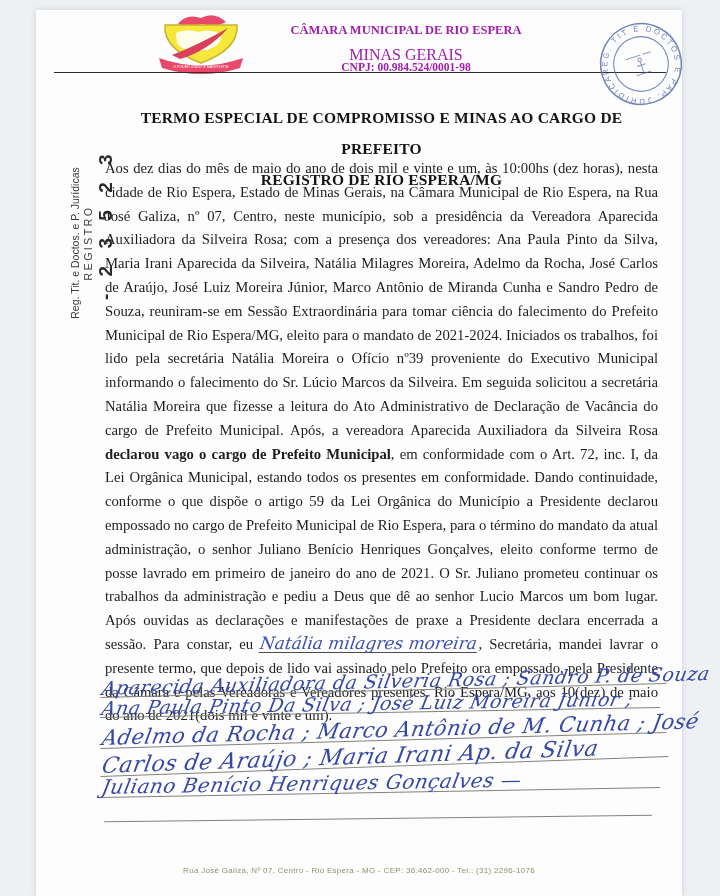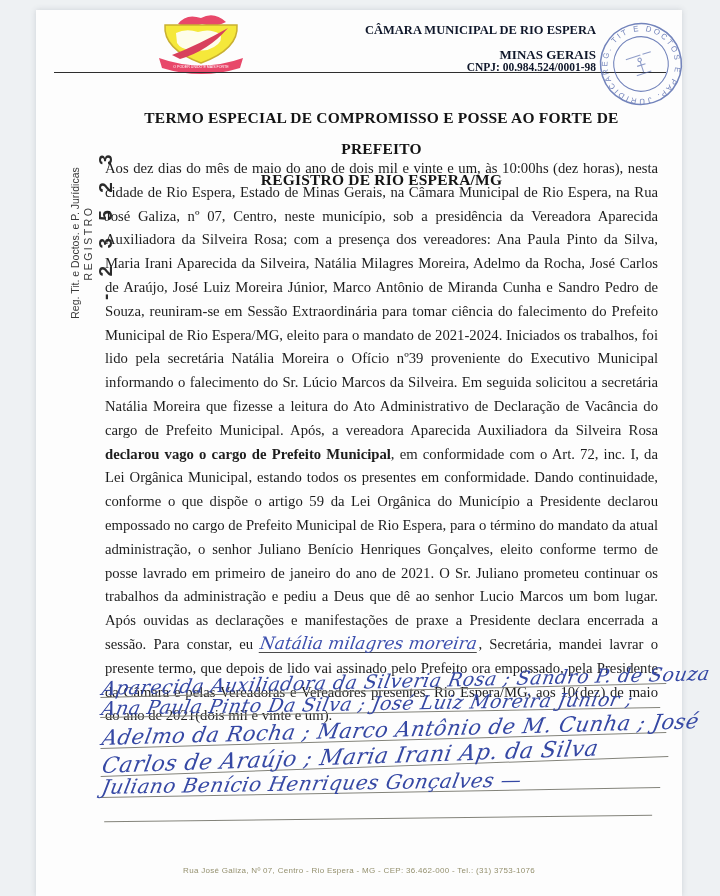--- a/index.html
+++ b/index.html
@@ -12,23 +12,23 @@
              transform:rotate(-90deg);transform-origin:50% 50%;
              font-family:"Liberation Sans",sans-serif;font-size:10.5px;color:#3a3a3a;
              text-align:center;line-height:13px;}
   .reg-label .l2{letter-spacing:2.5px;}
   .reg-number{position:absolute;left:15px;top:222px;width:112px;height:24px;
               transform:rotate(-90deg);transform-origin:50% 50%;
               font-family:"Liberation Sans",sans-serif;font-weight:bold;font-size:19px;
               letter-spacing:6px;color:#2b2b2b;text-align:center;white-space:nowrap;}
   
   .logo{position:absolute;left:109px;top:1px;width:112px;height:70px;}
-  .head-text{position:absolute;left:180px;top:13px;width:380px;text-align:right;color:#0f172a;}
+  .head-text{position:absolute;left:180px;top:13px;width:380px;text-align:center;color:#a21caf;}
   .head-org{font-weight:bold;font-size:12.5px;line-height:14px;margin-bottom:11px;}
-  .head-state{font-weight:bold;font-size:13px;line-height:13px;}
+  .head-state{font-weight:normal;font-size:16px;line-height:13px;}
   .head-cnpj{font-weight:bold;font-size:11.5px;line-height:13px;}
   .head-rule{position:absolute;left:18px;top:62px;width:612px;border-top:1.5px solid #2e2e2e;}
   .stamp{position:absolute;left:545px;top:-6px;width:120px;height:120px;
          transform:rotate(-18deg);opacity:.85;}
   
   .title{position:absolute;left:69px;top:92px;width:553px;text-align:center;
          font-weight:bold;font-size:15.5px;line-height:31px;color:#141414;letter-spacing:.2px;}
   
   .body-text{position:absolute;left:69px;top:147px;width:553px;text-align:justify;
              font-size:14.7px;line-height:23.8px;color:#1d1d1d;}
@@ -90,21 +90,21 @@
           <line x1="59" y1="47" x2="67" y2="47"></line>
           <circle cx="55" cy="51" r="1.6"></circle>
           <line x1="55" y1="53" x2="55" y2="63"></line>
           <line x1="51" y1="56" x2="59" y2="56"></line>
           <line x1="48" y1="64" x2="62" y2="64"></line>
         </g>
       </svg>
     </div>
 
     <div class="title">
-      <div>TERMO ESPECIAL DE COMPROMISSO E POSSE AO FORTE DE PREFEITO</div>
+      <div>TERMO ESPECIAL DE COMPROMISSO E MINAS AO CARGO DE PREFEITO</div>
       <div>REGISTRO DE RIO ESPERA/MG</div>
     </div>
 
     <div class="body-text">
       <span>Aos dez dias do mês de maio do ano de dois mil e vinte e um, às 10:00hs (dez horas), nesta cidade de Rio Espera, Estado de Minas Gerais, na Câmara Municipal de Rio Espera, na Rua José Galiza, nº 07, Centro, neste município, sob a presidência da Vereadora Aparecida Auxiliadora da Silveira Rosa; com a presença dos vereadores: Ana Paula Pinto da Silva, Maria Irani Aparecida da Silveira, Natália Milagres Moreira, Adelmo da Rocha, José Carlos de Araújo, José Luiz Moreira Júnior, Marco Antônio de Miranda Cunha e Sandro Pedro de Souza, reuniram-se em Sessão Extraordinária para tomar ciência do falecimento do Prefeito Municipal de Rio Espera/MG, eleito para o mandato de 2021-2024. Iniciados os trabalhos, foi lido pela secretária Natália Moreira o Ofício nº39 proveniente do Executivo Municipal informando o falecimento do Sr. Lúcio Marcos da Silveira. Em seguida solicitou a secretária Natália Moreira que fizesse a leitura do Ato Administrativo de Declaração de Vacância do cargo de Prefeito Municipal. Após, a vereadora Aparecida Auxiliadora da Silveira Rosa </span><span class="bold-frag">declarou vago o cargo de Prefeito Municipal</span><span>, em conformidade com o Art. 72, inc. I, da Lei Orgânica Municipal, estando todos os presentes em conformidade. Dando continuidade, conforme o que dispõe o artigo 59 da Lei Orgânica do Município a Presidente declarou empossado no cargo de Prefeito Municipal de Rio Espera, para o término do mandato da atual administração, o senhor Juliano Benício Henriques Gonçalves, eleito conforme termo de posse lavrado em primeiro de janeiro do ano de 2021. O Sr. Juliano prometeu continuar os trabalhos da administração e pediu a Deus que dê ao senhor Lucio Marcos um bom lugar. Após ouvidas as declarações e manifestações de praxe a Presidente declara encerrada a sessão. Para constar, eu </span><span class="hand-inline">Natália milagres moreira</span><span>, Secretária, mandei lavrar o presente termo, que depois de lido vai assinado pelo Prefeito ora empossado, pela Presidente da Câmara e pelas Vereadoras e Vereadores presentes. Rio Espera/MG, aos 10(dez) de maio do ano de 2021(dois mil e vinte e um).</span>
     </div>
 
     <div>
       <div class="sig-row" style="left:64px;top:652px;width:566px;height:28px;transform:rotate(-1.4deg);">
         <div class="sig-text" style="font-size:19px;">Aparecida Auxiliadora da Silveria Rosa ; Sandro P. de Souza</div>
@@ -119,16 +119,16 @@
         <div class="sig-text" style="font-size:22px;">Carlos de Araújo ; Maria Irani Ap. da Silva</div>
       </div>
       <div class="sig-row" style="left:64px;top:754px;width:560px;height:28px;transform:rotate(-1deg);">
         <div class="sig-text" style="font-size:20px;">Juliano Benício Henriques Gonçalves —</div>
       </div>
       <div class="sig-row" style="left:68px;top:784px;width:548px;height:24px;transform:rotate(-0.7deg);">
         <div class="sig-text" style="font-size:19px;"></div>
       </div>
     </div>
 
-    <div class="footer">Rua José Galiza, Nº 07, Centro - Rio Espera - MG - CEP: 36.462-000 - Tel.: (31) 3753-1076</div>
+    <div class="footer">Rua José Galiza, Nº 07, Centro - Rio Espera - MG - CEP: 36.462-000 - Tel.: (31) 2296-1076</div>
 
   </div>
 </div>
 
 </body></html>

